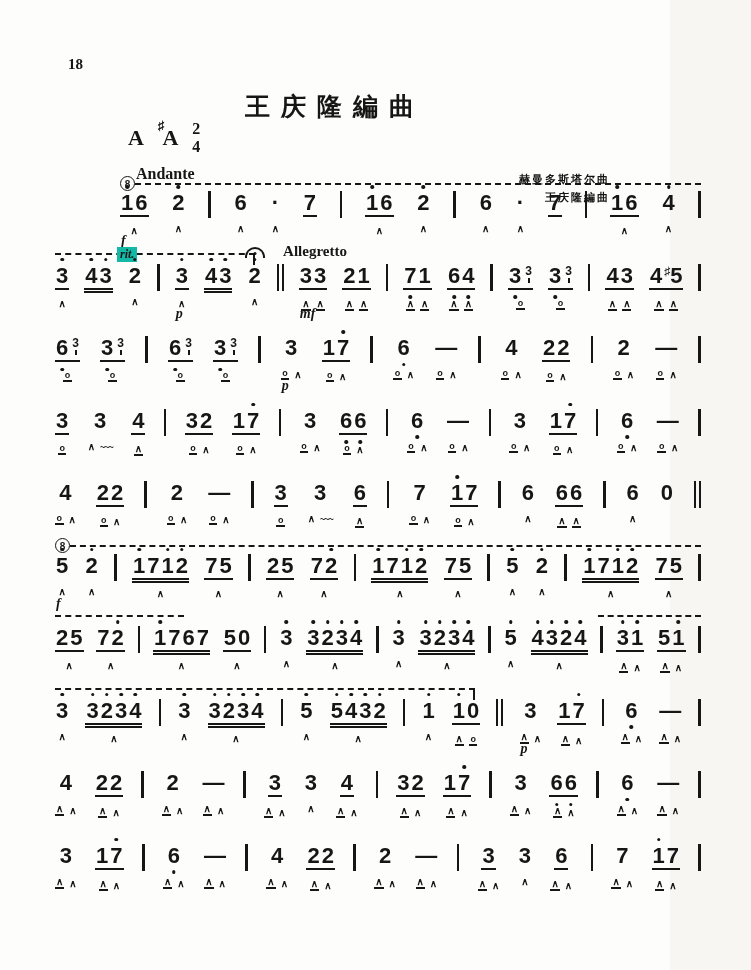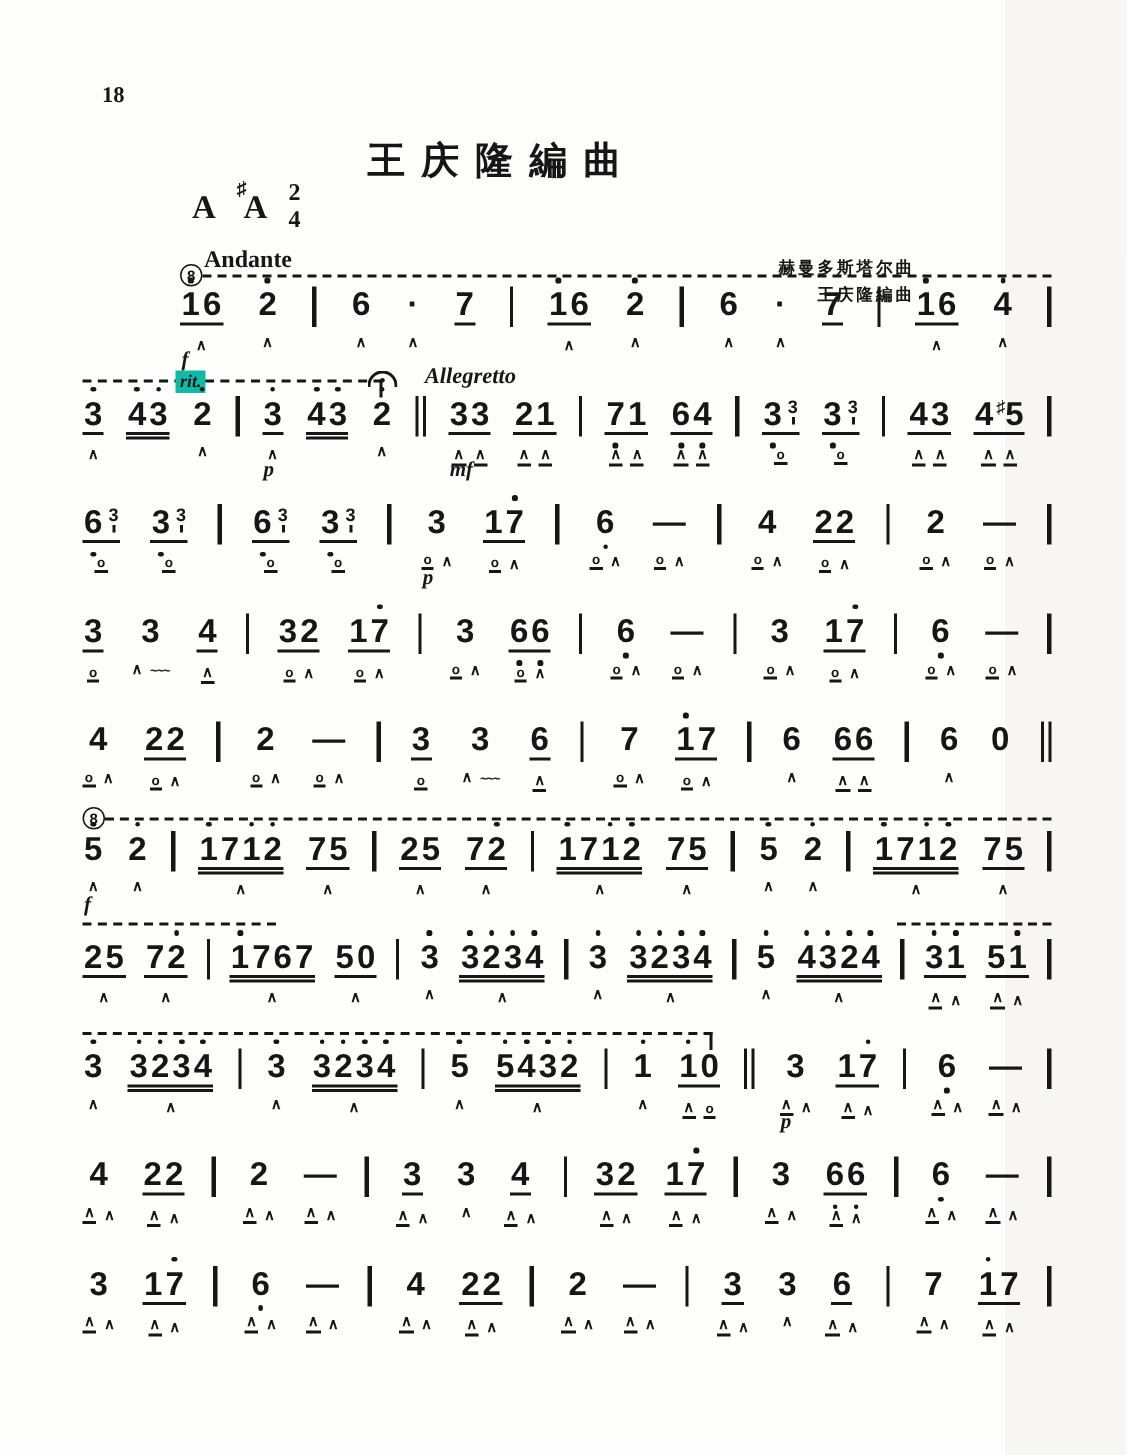--- a/index.html
+++ b/index.html
@@ -193,21 +193,21 @@
         </span>
         <span class="bar"></span>
       </div>
       <div class="line">
         <div class="over">
           <span class="dashseg hook" style="left: 0%; width: 31%;">
             <span class="dlab">rit.</span>
           </span>
         </div>
         <div class="over">
-          <span class="seclab" style="left: 35%; font-style: italic;">Allegretto</span>
+          <span class="seclab" style="left: 35%;">Allegretto</span>
         </div>
         <span class="tok">
           <span class="chars ul1">
             <span class="ch">3<span class="hd"></span></span>
           </span>
           <span class="marks">
             <span class="mk">∧</span>
           </span>
         </span>
         <span class="tok">

